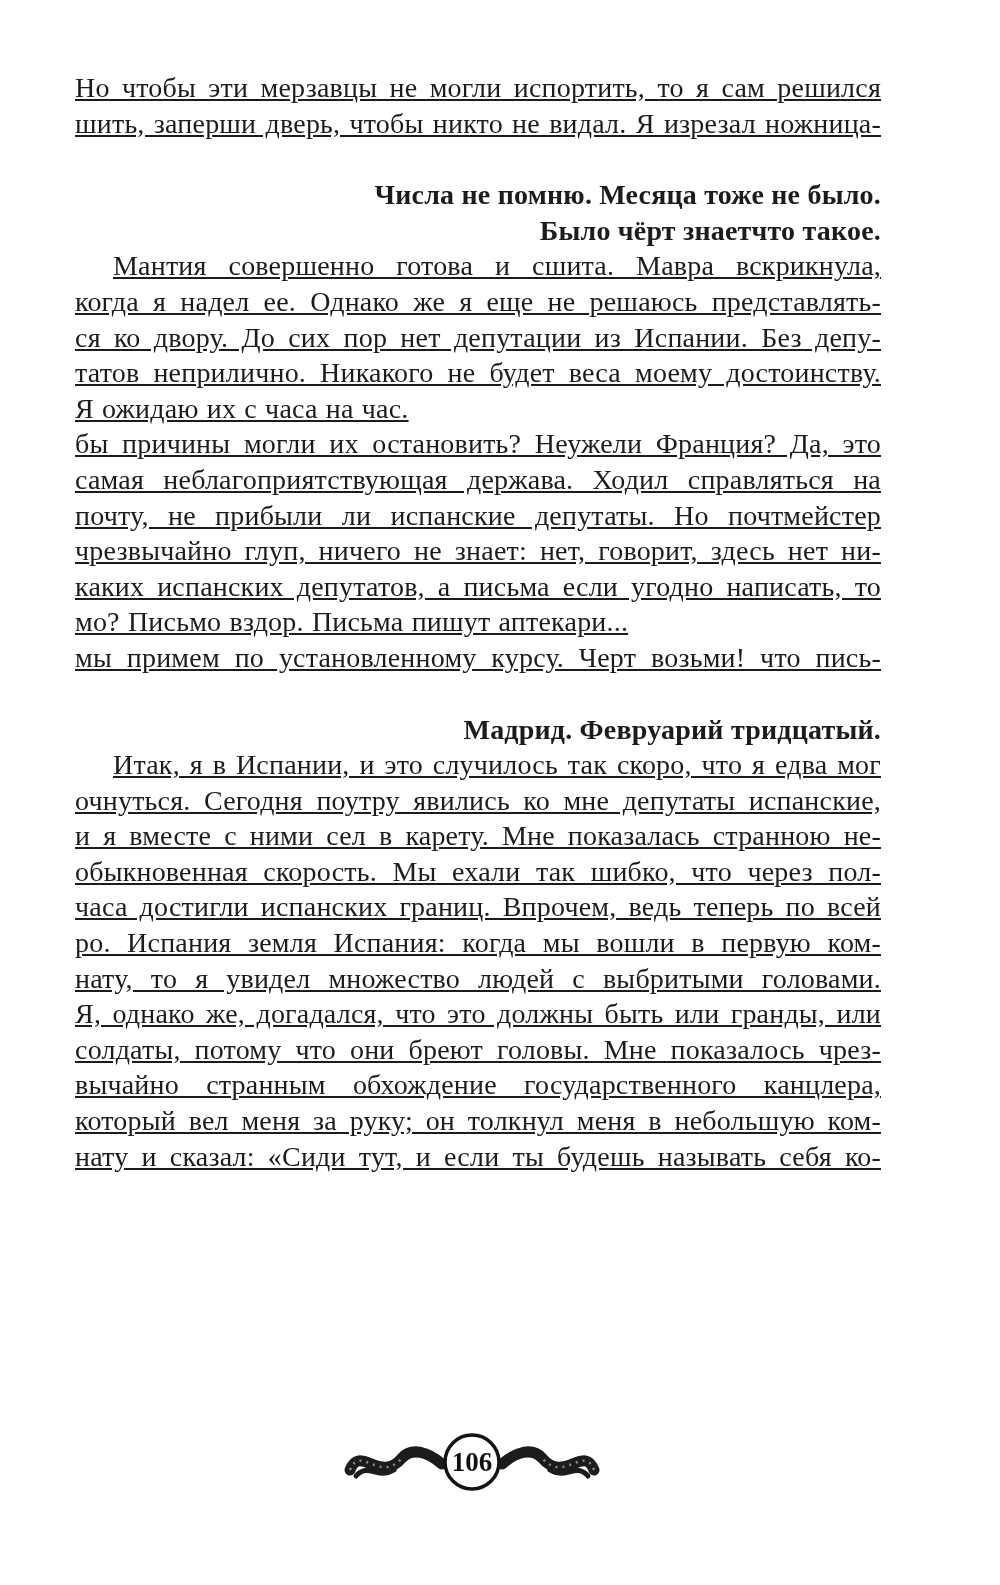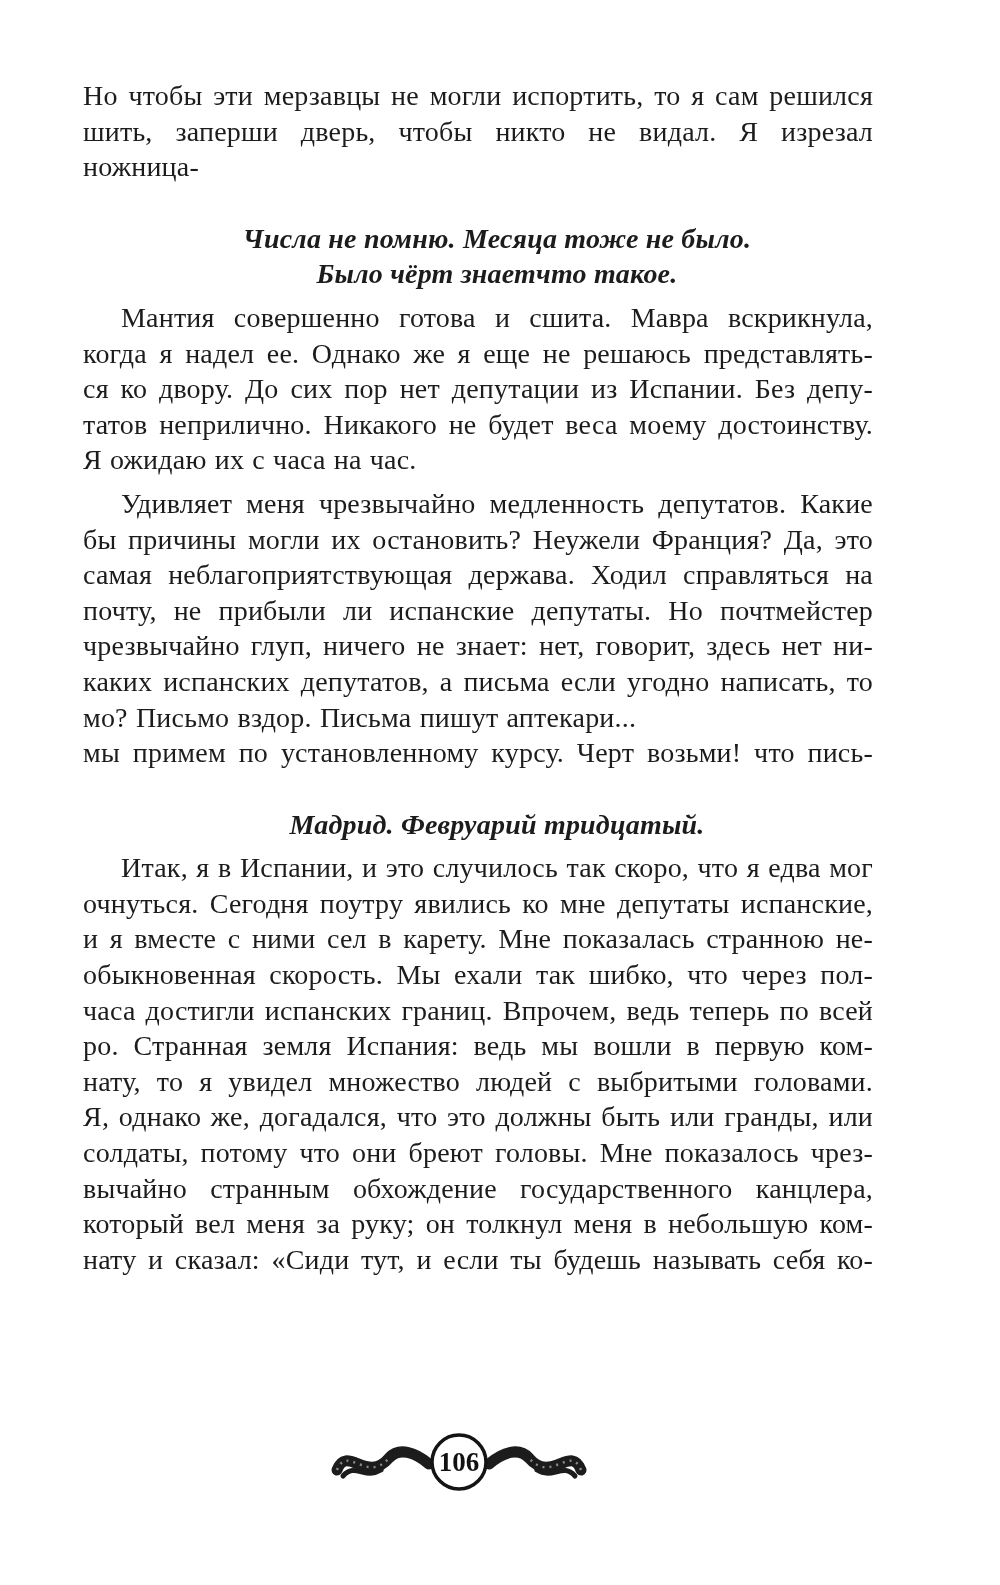--- a/index.html
+++ b/index.html
@@ -14,50 +14,49 @@
     overflow: hidden;
     font-family: "Liberation Serif", "DejaVu Serif", serif;
     color: #1c1c1c;
   }
   .page {
     position: absolute;
     left: 75px;
     top: 70px;
     width: 806px;
   }
-  .para { margin: 8px; }
+  .para { margin: 0; text-decoration: underline; }
   .line {
     font-size: 28px;
     line-height: 35.6px;
     text-align: justify;
     text-align-last: justify;
     letter-spacing: 0.2px;
     word-spacing: 1px;
   }
   .line.last {
     text-align-last: left;
   }
   .line.indent {
     text-indent: 38px;
   }
   .heading {
     margin-top: 36px;
   }
   .heading .hline {
     font-size: 28px;
     line-height: 35.6px;
-    font-style: italic;
     font-weight: 600;
     padding-left: 38px;
-    text-align: center;
+    text-align: right;
     letter-spacing: 0.2px;
   }
   .footer {
     position: absolute;
-    left: 329px;
+    left: 342px;
     top: 1422px;
     width: 260px;
     height: 80px;
   }
   .footer svg { display: block; }
 </style>
 </head>
 <body>
 
 <div class="page">
@@ -70,39 +69,38 @@
       <div class="hline">Было чёрт знаетчто такое.</div>
     </div>
     <div class="para">
       <div class="line indent">Мантия совершенно готова и сшита. Мавра вскрикнула,</div>
       <div class="line">когда я надел ее. Однако же я еще не решаюсь представлять-</div>
       <div class="line">ся ко двору. До сих пор нет депутации из Испании. Без депу-</div>
       <div class="line">татов неприлично. Никакого не будет веса моему достоинству.</div>
       <div class="line last">Я ожидаю их с часа на час.</div>
     </div>
     <div class="para">
-      <div class="line indent">Удивляет меня чрезвычайно медленность депутатов. Какие</div>
       <div class="line">бы причины могли их остановить? Неужели Франция? Да, это</div>
       <div class="line">самая неблагоприятствующая держава. Ходил справляться на</div>
       <div class="line">почту, не прибыли ли испанские депутаты. Но почтмейстер</div>
       <div class="line">чрезвычайно глуп, ничего не знает: нет, говорит, здесь нет ни-</div>
       <div class="line">каких испанских депутатов, а письма если угодно написать, то</div>
       <div class="line last">мо? Письмо вздор. Письма пишут аптекари...</div>
       <div class="line">мы примем по установленному курсу. Черт возьми! что пись-</div>
     </div>
     <div class="heading">
       <div class="hline">Мадрид. Февруарий тридцатый.</div>
     </div>
     <div class="para">
       <div class="line indent">Итак, я в Испании, и это случилось так скоро, что я едва мог</div>
       <div class="line">очнуться. Сегодня поутру явились ко мне депутаты испанские,</div>
       <div class="line">и я вместе с ними сел в карету. Мне показалась странною не-</div>
       <div class="line">обыкновенная скорость. Мы ехали так шибко, что через пол-</div>
       <div class="line">часа достигли испанских границ. Впрочем, ведь теперь по всей</div>
-      <div class="line">ро. Странная земля Испания: ведь мы вошли в первую ком-</div>
+      <div class="line">ро. Испания земля Испания: когда мы вошли в первую ком-</div>
       <div class="line">нату, то я увидел множество людей с выбритыми головами.</div>
       <div class="line">Я, однако же, догадался, что это должны быть или гранды, или</div>
       <div class="line">солдаты, потому что они бреют головы. Мне показалось чрез-</div>
       <div class="line">вычайно странным обхождение государственного канцлера,</div>
       <div class="line">который вел меня за руку; он толкнул меня в небольшую ком-</div>
       <div class="line">нату и сказал: «Сиди тут, и если ты будешь называть себя ко-</div>
     </div>
   </div>
 
 <div class="footer">

